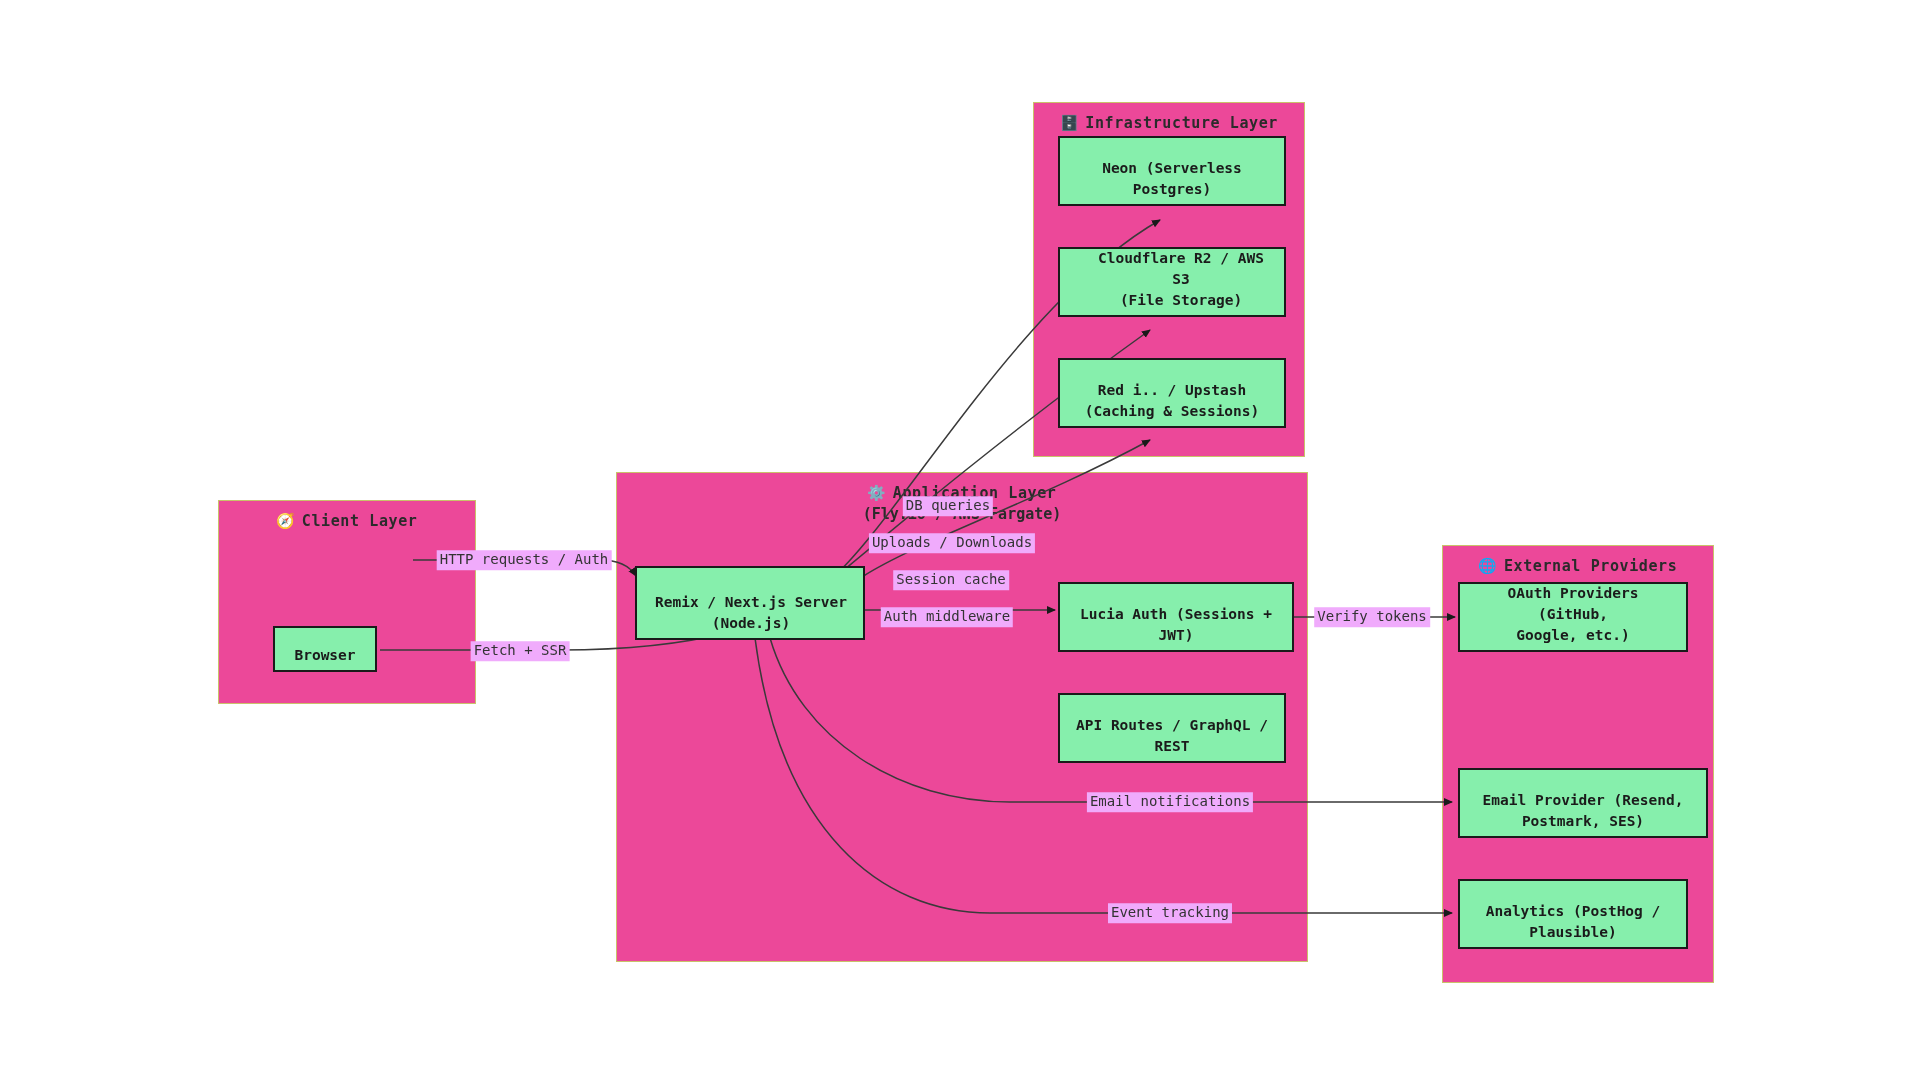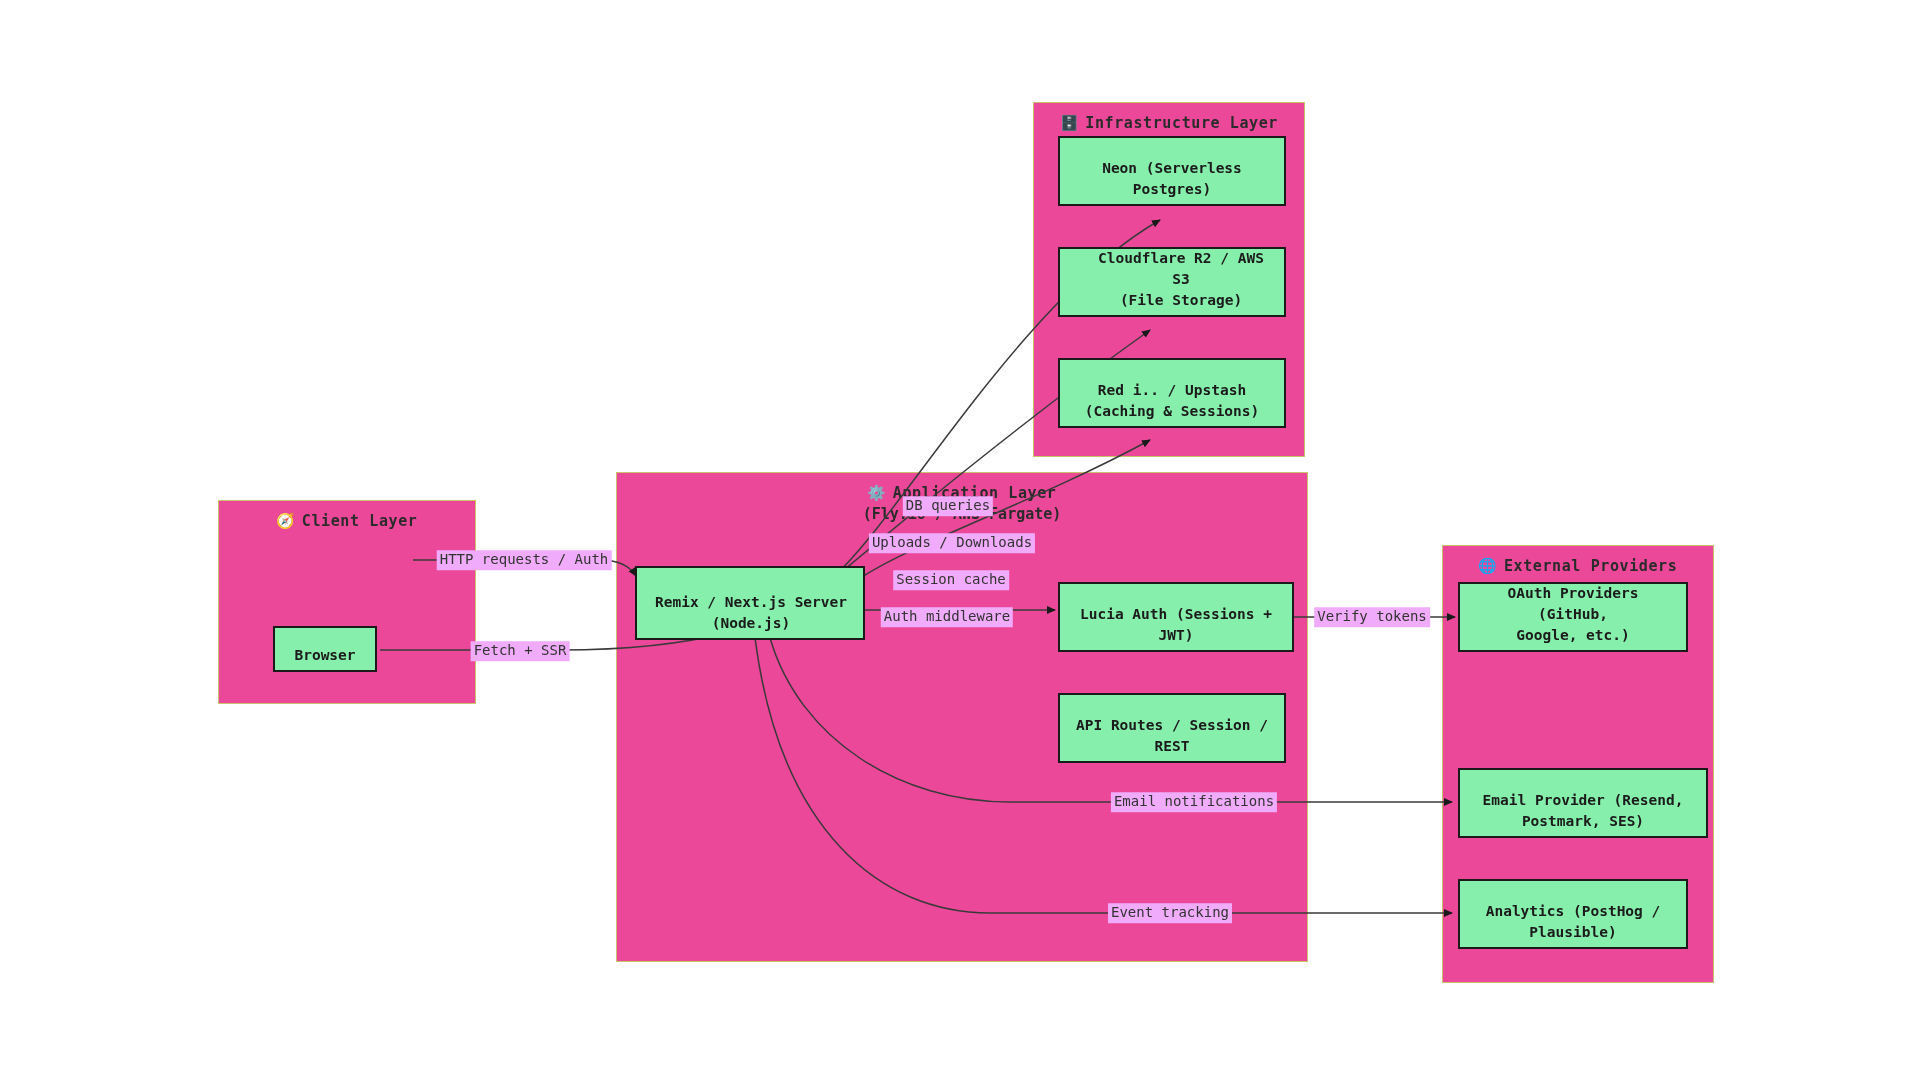--- a/index.html
+++ b/index.html
@@ -158,21 +158,21 @@
   </div>
 
   <div class="node" style="left:1058px; top:582px; width:236px; height:70px;">
     <span>
       <span>Lucia Auth (Sessions +</span><br><span>JWT)</span>
     </span>
   </div>
 
   <div class="node" style="left:1058px; top:693px; width:228px; height:70px;">
     <span>
-      <span>API Routes / Session /</span><br><span>REST</span>
+      <span>API Routes / GraphQL /</span><br><span>REST</span>
     </span>
   </div>
 
   <div class="node" style="left:1058px; top:136px; width:228px; height:70px;">
     <span>
       <span>Neon (Serverless</span><br><span>Postgres)</span>
     </span>
   </div>
 
   <div class="node" style="left:1058px; top:247px; width:228px; height:70px;padding-left:28px;">
@@ -212,17 +212,17 @@
   <div class="edge-label" style="left:948px; top:506px;">DB queries</div>
 
   <div class="edge-label" style="left:952px; top:543px;">Uploads / Downloads</div>
 
   <div class="edge-label" style="left:951px; top:580px;">Session cache</div>
 
   <div class="edge-label" style="left:947px; top:617px;">Auth middleware</div>
 
   <div class="edge-label" style="left:1372px; top:617px;">Verify tokens</div>
 
-  <div class="edge-label" style="left:1170px; top:802px;margin-left:24px;">Email notifications</div>
+  <div class="edge-label" style="left:1170px; top:802px;">Email notifications</div>
 
   <div class="edge-label" style="left:1170px; top:913px;">Event tracking</div>
 
 </div>
 
 </body></html>

